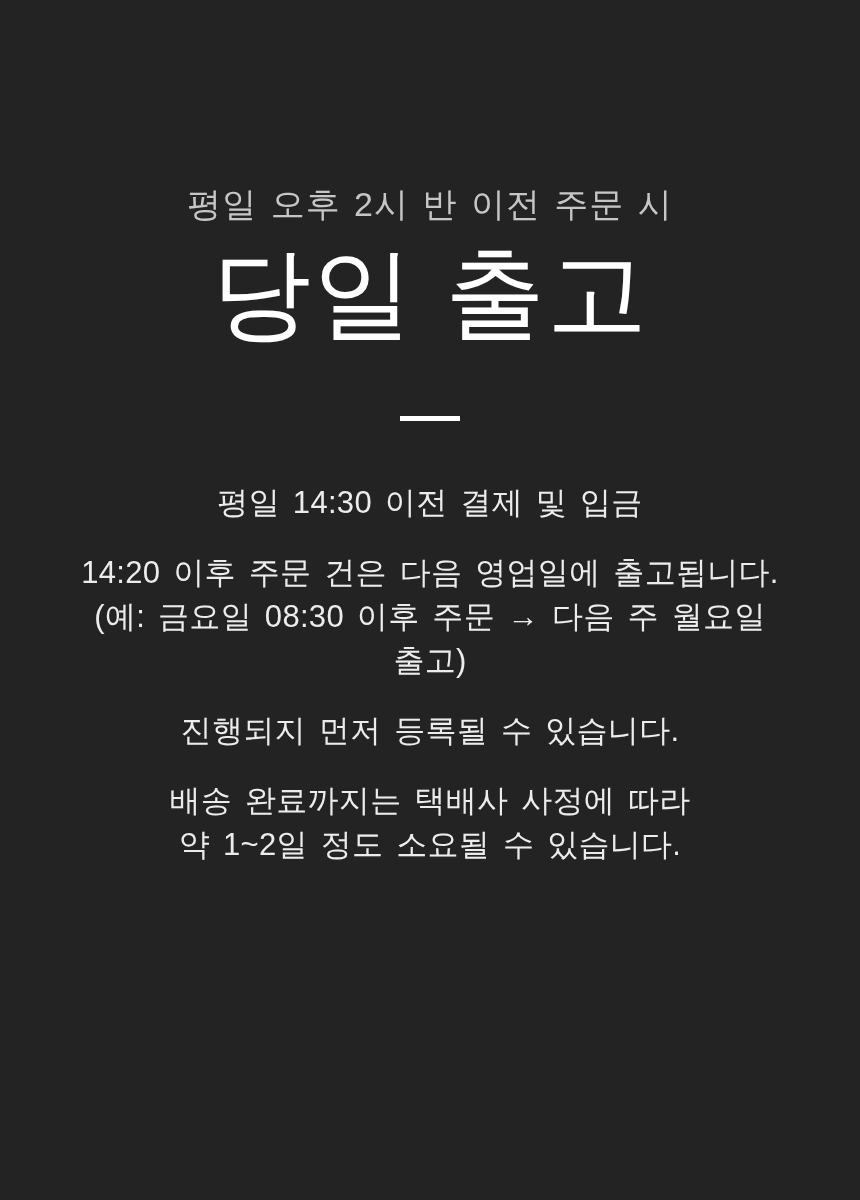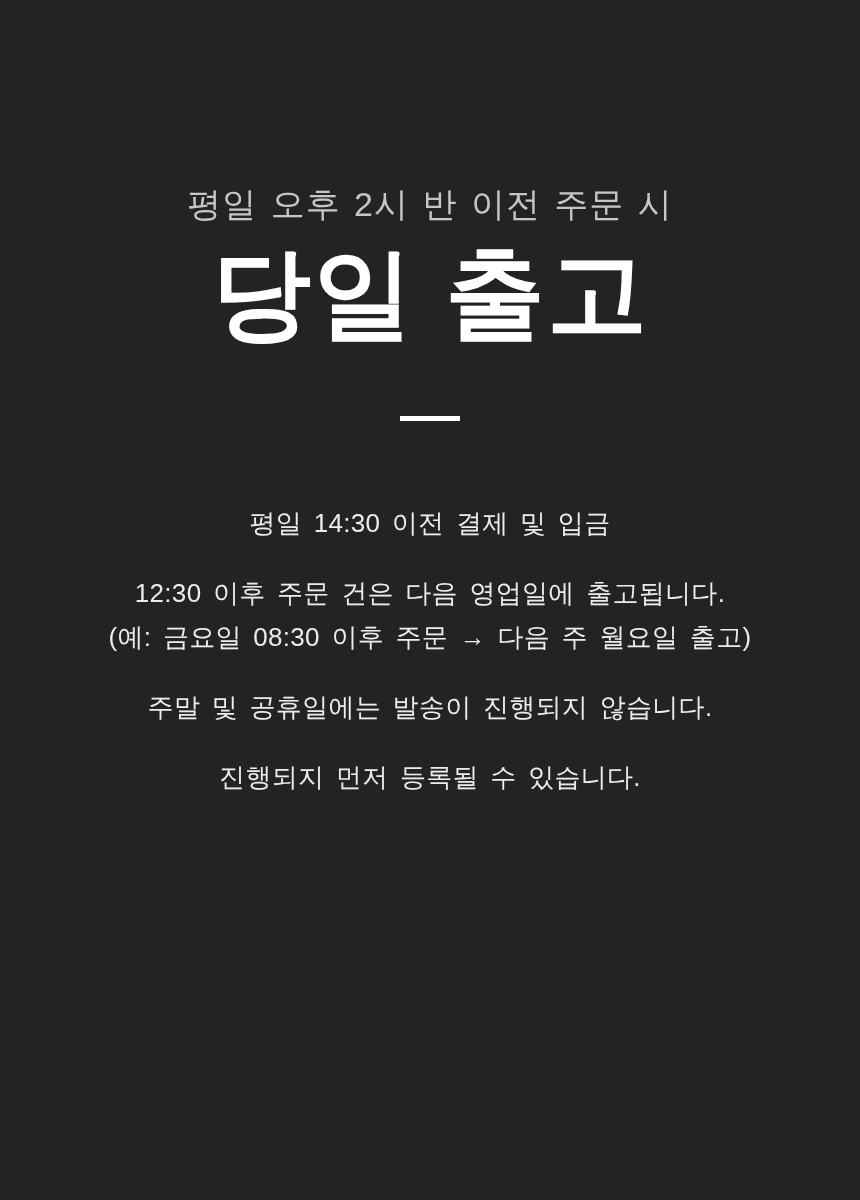--- a/index.html
+++ b/index.html
@@ -29,33 +29,33 @@
       line-height: 36px;
       font-weight: 400;
       letter-spacing: 1px;
       word-spacing: 3px;
       color: var(--eyebrow-text);
     }
     .title {
       margin-top: 18px;
       font-size: 100px;
       line-height: 106px;
-      font-weight: 700;
+      font-weight: 400;
       letter-spacing: 2px;
       color: var(--title-text);
     }
     .divider {
       width: 60px;
       height: 5px;
       background: var(--divider);
       margin: 70px auto 0 auto;
     }
     .body {
-      margin-top: 80px;
-      font-size: 26px;
+      margin-top: 60px;
+      font-size: 31px;
       line-height: 44px;
       font-weight: 400;
       letter-spacing: 0.3px;
       word-spacing: 4px;
       color: var(--body-text);
     }
     .body p { margin-bottom: 26px; }
     .body p:last-child { margin-bottom: 0; }
     .line { display: block; }
   </style>
@@ -70,29 +70,28 @@
 
   <div class="divider"></div>
 
   <div class="body">
 
     <p>
       <span class="line">평일 14:30 이전 결제 및 입금</span>
     </p>
 
     <p>
-      <span class="line">12:30 이후 주문 건은 다음 영업일에 출고됩니다.</span>
+      <span class="line">14:20 이후 주문 건은 다음 영업일에 출고됩니다.</span>
       <span class="line">(예: 금요일 08:30 이후 주문 → 다음 주 월요일 출고)</span>
     </p>
 
-    <p>
-      <span class="line">주말 및 공휴일에는 발송이 진행되지 않습니다.</span>
-    </p>
 
     <p>
       <span class="line">진행되지 먼저 등록될 수 있습니다.</span>
     </p>
 
     <p>
+      <span class="line">배송 완료까지는 택배사 사정에 따라</span>
+      <span class="line">약 1~2일 정도 소요될 수 있습니다.</span>
     </p>
 
   </div>
 </div>
 
 </body></html>

